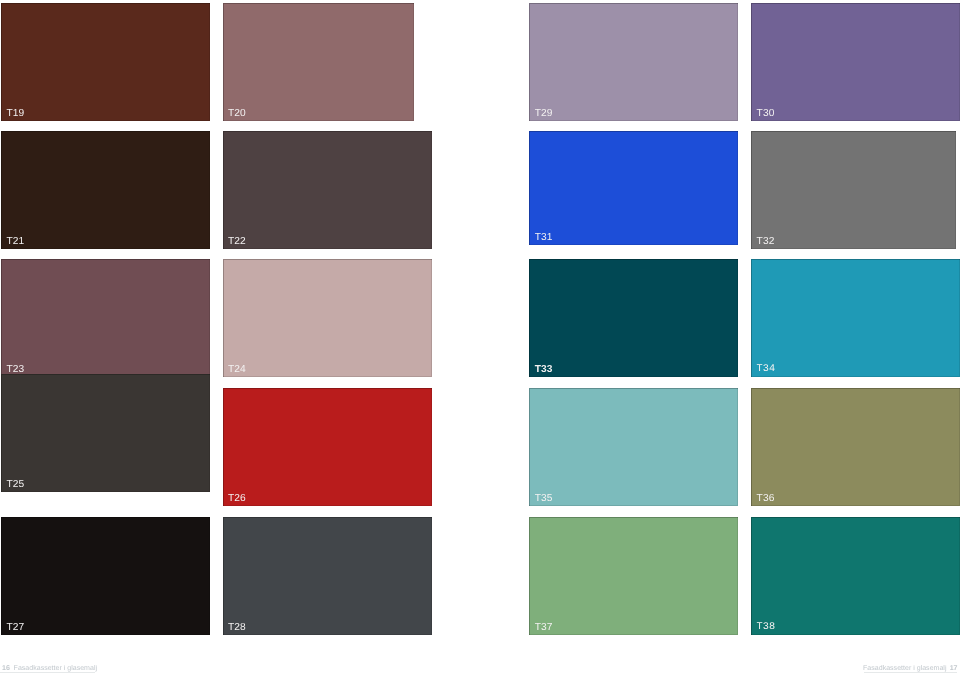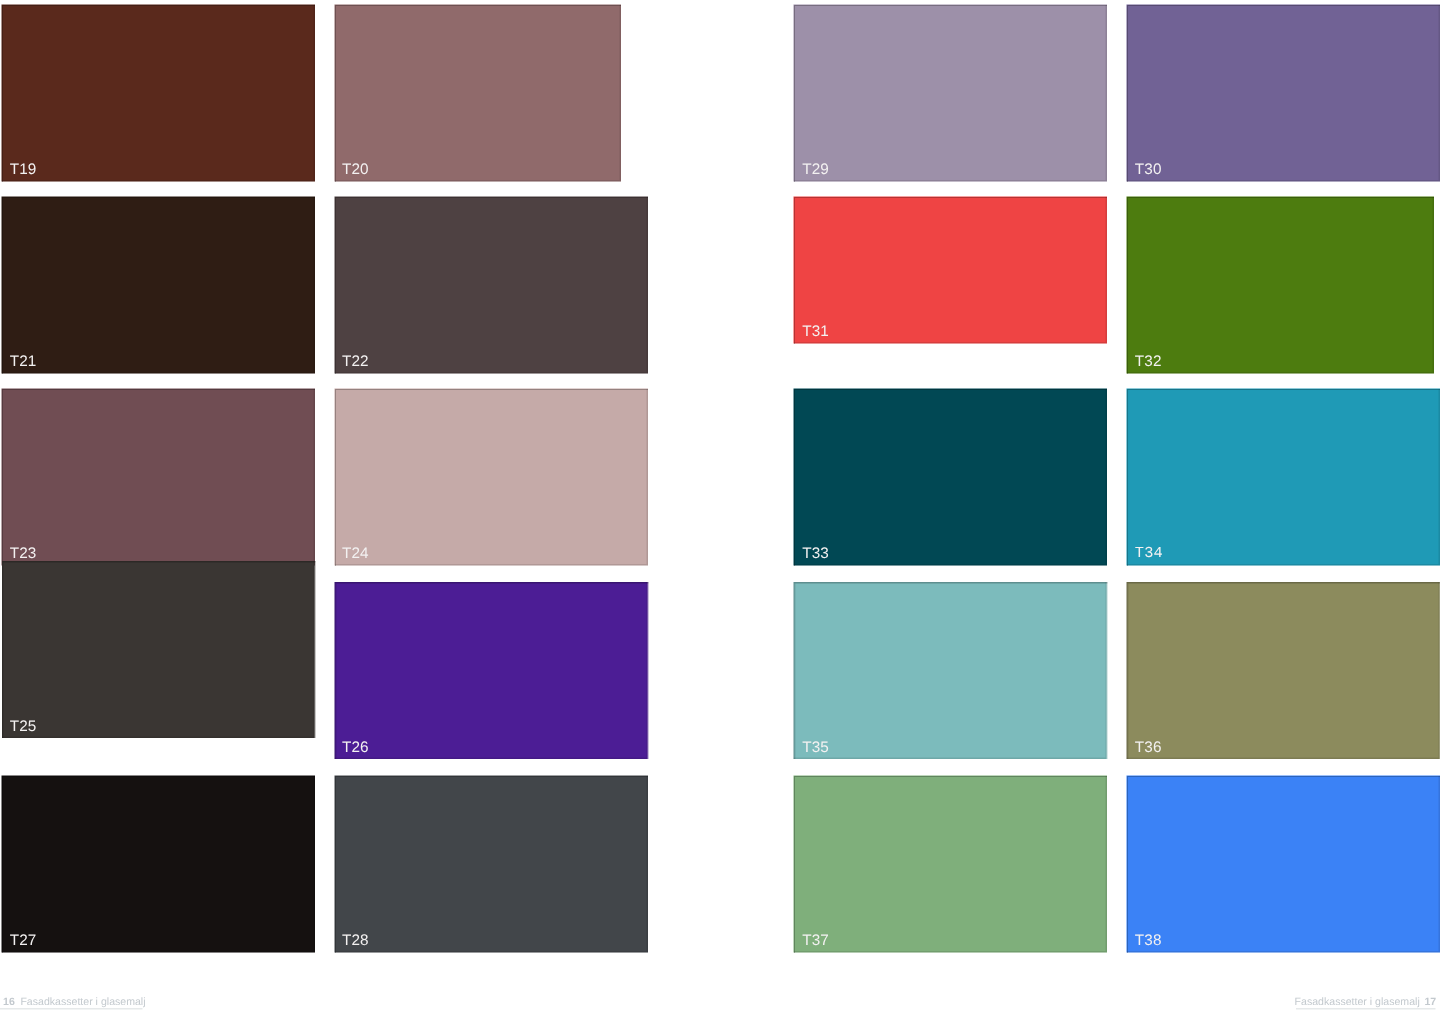--- a/index.html
+++ b/index.html
@@ -76,57 +76,57 @@
       </div>
       <div class="swatch" style="left: 1.1px; top: 259.2px; width: 208.8px; height: 118px; background: rgb(112, 77, 83);">
         <span class="swatch-label">T23</span>
       </div>
       <div class="swatch" style="left: 222.6px; top: 259.2px; width: 209.2px; height: 118px; background: rgb(197, 170, 168);">
         <span class="swatch-label">T24</span>
       </div>
       <div class="swatch" style="left: 1.1px; top: 374px; width: 208.8px; height: 118px; background: rgb(58, 54, 51);">
         <span class="swatch-label">T25</span>
       </div>
-      <div class="swatch" style="left: 222.6px; top: 387.6px; width: 209.2px; height: 118px; background: #4c1d95;">
+      <div class="swatch" style="left: 222.6px; top: 387.6px; width: 209.2px; height: 118px; background: #b91c1c;">
         <span class="swatch-label">T26</span>
       </div>
       <div class="swatch" style="left: 1.1px; top: 516.7px; width: 208.8px; height: 118px; background: rgb(21, 17, 16);">
         <span class="swatch-label">T27</span>
       </div>
       <div class="swatch" style="left: 222.6px; top: 516.7px; width: 209.2px; height: 118px; background: rgb(66, 70, 74);">
         <span class="swatch-label">T28</span>
       </div>
       <div class="swatch" style="left: 529.4px; top: 2.7px; width: 208.5px; height: 118px; background: rgb(157, 144, 169);">
         <span class="swatch-label">T29</span>
       </div>
       <div class="swatch" style="left: 751.2px; top: 2.7px; width: 208.8px; height: 118px; background: rgb(113, 98, 149);">
         <span class="swatch-label">T30</span>
       </div>
-      <div class="swatch" style="left: 529.4px; top: 131.2px; width: 208.5px; height: 98px; background: #ef4444;">
+      <div class="swatch" style="left: 529.4px; top: 131.2px; width: 208.5px; height: 114px; background: #1d4ed8;">
         <span class="swatch-label">T31</span>
       </div>
-      <div class="swatch" style="left: 751.2px; top: 131.2px; width: 205px; height: 118px; background: #4d7c0f;">
+      <div class="swatch" style="left: 751.2px; top: 131.2px; width: 205px; height: 118px; background: #737373;">
         <span class="swatch-label">T32</span>
       </div>
-      <div class="swatch" style="left: 529.4px; top: 259.2px; width: 208.5px; height: 118px; background: rgb(1, 72, 84);">
+      <div class="swatch" style="left: 529.4px; top: 259.2px; width: 208.5px; height: 118px; background: rgb(1, 72, 84); font-weight: bold;">
         <span class="swatch-label">T33</span>
       </div>
       <div class="swatch" style="left: 751.2px; top: 259.2px; width: 208.8px; height: 118px; background: rgb(31, 154, 182); font-family: Liberation Mono, monospace;">
         <span class="swatch-label">T34</span>
       </div>
       <div class="swatch" style="left: 529.4px; top: 387.6px; width: 208.5px; height: 118px; background: rgb(124, 187, 188);">
         <span class="swatch-label">T35</span>
       </div>
       <div class="swatch" style="left: 751.2px; top: 387.6px; width: 208.8px; height: 118px; background: rgb(140, 139, 93); text-align: center;">
         <span class="swatch-label">T36</span>
       </div>
       <div class="swatch" style="left: 529.4px; top: 516.7px; width: 208.5px; height: 118px; background: rgb(127, 175, 123);">
         <span class="swatch-label">T37</span>
       </div>
-      <div class="swatch" style="left: 751.2px; top: 516.7px; width: 209px; height: 118px; background: #3b82f6;">
+      <div class="swatch" style="left: 751.2px; top: 516.7px; width: 209px; height: 118px; background: #0f766e; font-family: Liberation Mono, monospace;">
         <span class="swatch-label">T38</span>
       </div>
     </div>
   <div class="footer footer-left">
     <span class="pg">16</span>
     <span>Fasadkassetter i glasemalj</span>
   </div>
   <div class="footer footer-right">
     <span>Fasadkassetter i glasemalj</span>
     <span class="pg">17</span>

